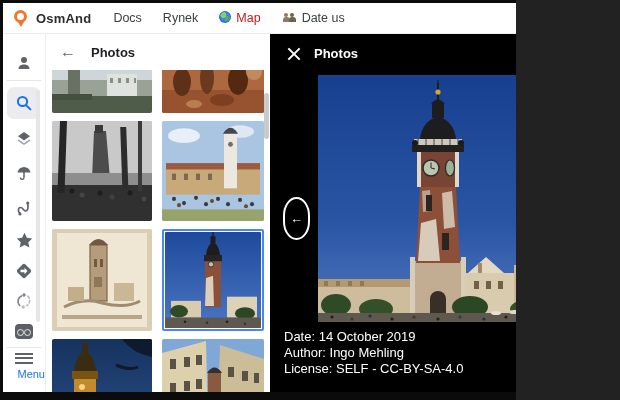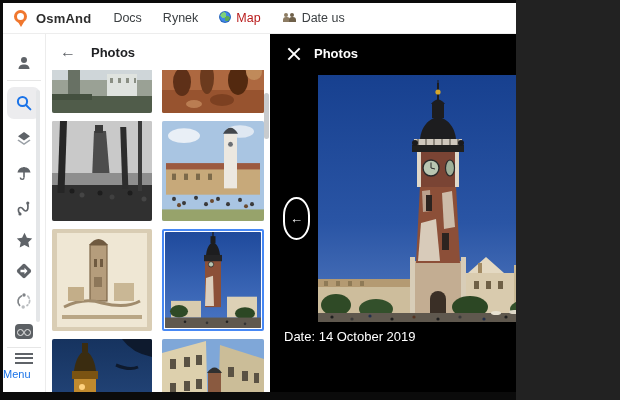--- a/index.html
+++ b/index.html
@@ -38,21 +38,21 @@
 
   
   .sidebar{position:absolute;left:0;top:31px;width:42px;height:358px;background:#fff;}
   .sbi{position:absolute;left:0;width:42px;display:flex;justify-content:center;cursor:pointer;}
   .sbi svg{display:block;}
   .sb-divider{position:absolute;left:4px;width:34px;height:1px;background:#e6e6e6;}
   .search-bg{position:absolute;left:4px;top:53px;width:33px;height:32px;border-radius:7px;background:#ececee;}
   .sb-scroll{position:absolute;left:33px;top:56px;width:4px;height:232px;border-radius:2px;background:#e4e6e8;cursor:pointer;}
   .menu-burger{position:absolute;left:12px;top:319px;width:18px;height:11px;cursor:pointer;
        background:linear-gradient(#5f6368 0 2px,transparent 2px 4.5px,#5f6368 4.5px 6.5px,transparent 6.5px 9px,#5f6368 9px 11px);}
-  .menu-label{position:absolute;left:0;top:334px;width:42px;text-align:left;font-size:11px;color:#1a73e8;cursor:pointer;}
+  .menu-label{position:absolute;left:0;top:334px;width:42px;text-align:right;font-size:11px;color:#1a73e8;cursor:pointer;}
   .travel-chip{width:18px;height:15px;border-radius:4px;background:#5c6064;position:relative;}
   .travel-chip:before,.travel-chip:after{content:"";position:absolute;bottom:3px;width:5px;height:5px;
        border:1.2px solid #e8e8e8;border-radius:50%;}
   .travel-chip:before{left:2px;} .travel-chip:after{right:2px;}
 
   
   .ppanel{position:absolute;left:42px;top:31px;width:225px;height:358px;background:#fff;
           border-left:1px solid #ececec;box-sizing:border-box;overflow:hidden;}
   .phead{position:absolute;left:0;top:0;width:100%;height:36px;display:flex;align-items:center;background:#fff;z-index:3;}
   .backarrow{margin-left:14px;font-size:16px;color:#5f6368;cursor:pointer;line-height:1;}
@@ -481,17 +481,19 @@
 
     <div class="navbtn prev">
       <span>←</span>
     </div>
     <div class="navbtn next">
       <span>→</span>
     </div>
 
     <div class="vmeta">
       <div>Date: 14 October 2019</div>
+      <div>Author: Ingo Mehling</div>
+      <div>License: SELF - CC-BY-SA-4.0</div>
     </div>
   </div>
 
  </div>
 </div>
 
 </body></html>

